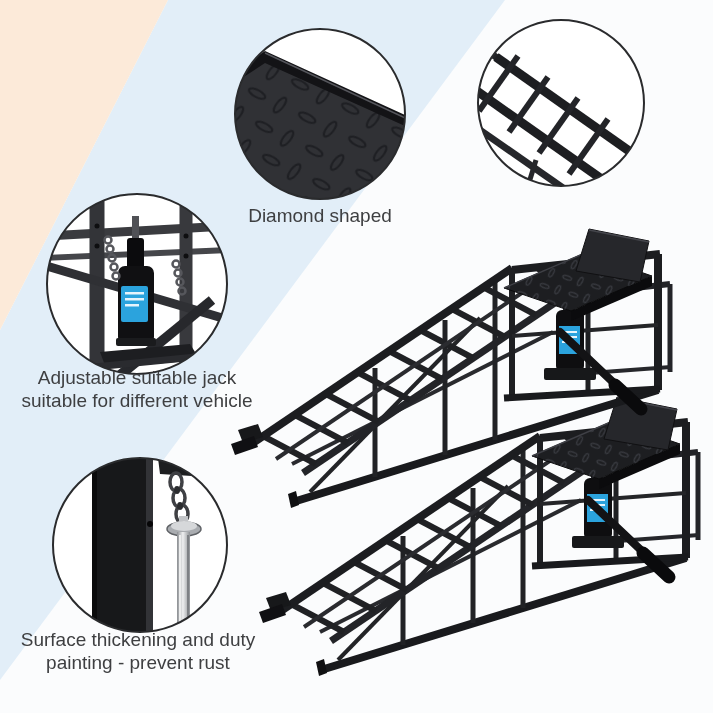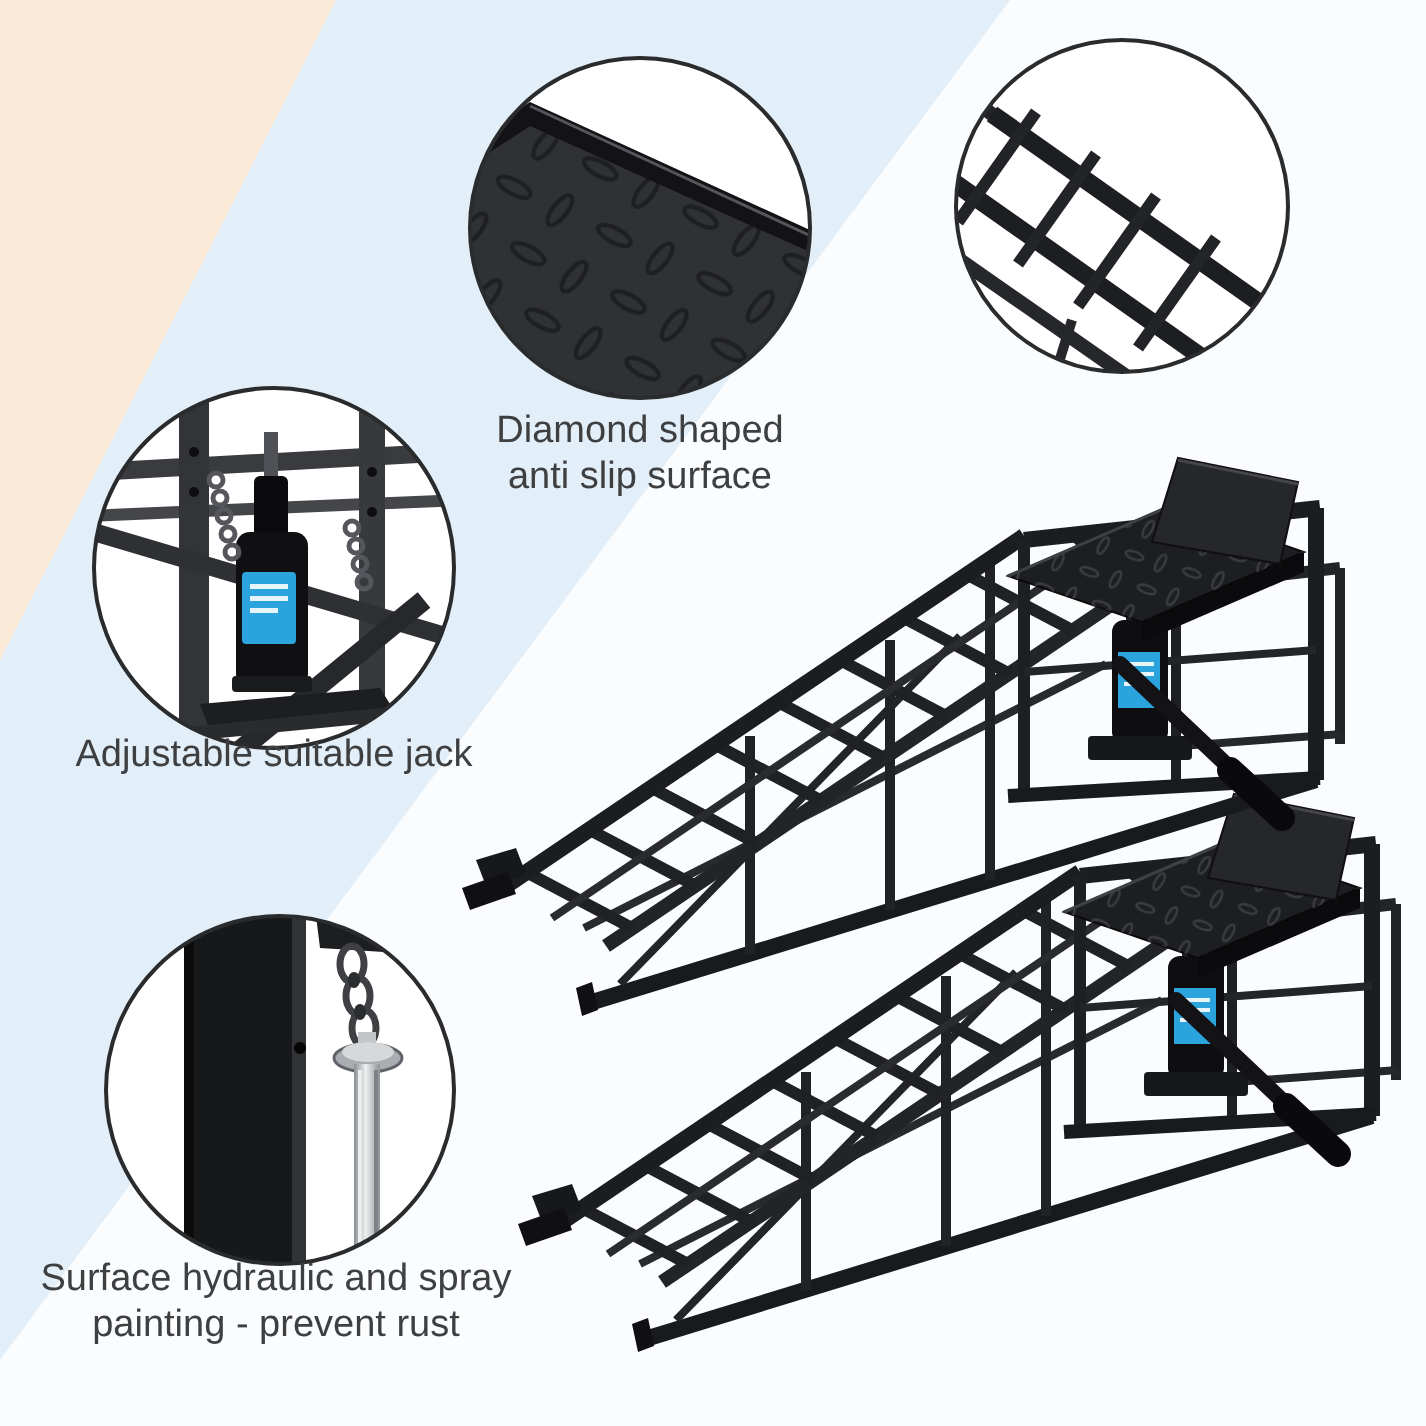--- a/index.html
+++ b/index.html
@@ -212,26 +212,26 @@
       </g>
       <circle cx="140" cy="545" r="87" fill="none" stroke="#2a2b2d" stroke-width="2"></circle>
     </g>
 
     <use href="#ramp" transform="translate(28,168)"></use>
     <use href="#ramp"></use>
   </svg>
 
   <div class="cap" style="left:212px;top:204px;width:216px">
     <span class="line">Diamond shaped</span>
-    <span class="line">anti slip surface</span>
   </div>
 
 
   <div class="cap" style="left:2px;top:366px;width:270px">
     <span class="line">Adjustable suitable jack</span>
+    <span class="line">suitable for different vehicle</span>
   </div>
 
   <div class="cap" style="left:5px;top:628px;width:266px">
-    <span class="line">Surface hydraulic and spray</span>
+    <span class="line">Surface thickening and duty</span>
     <span class="line">painting - prevent rust</span>
   </div>
 
 </div>
 
 </body></html>

